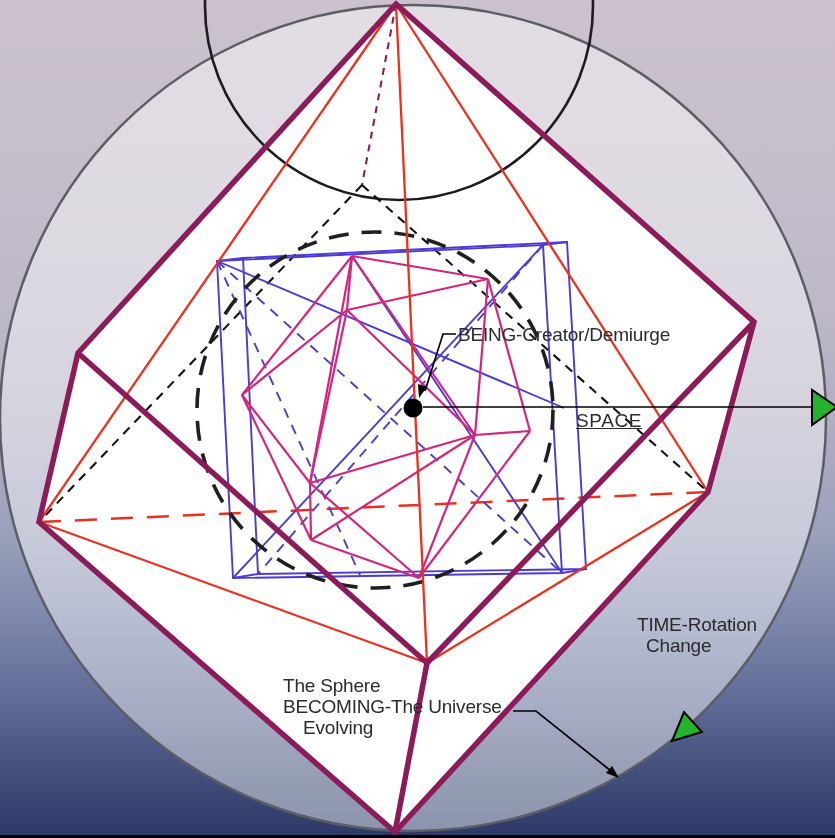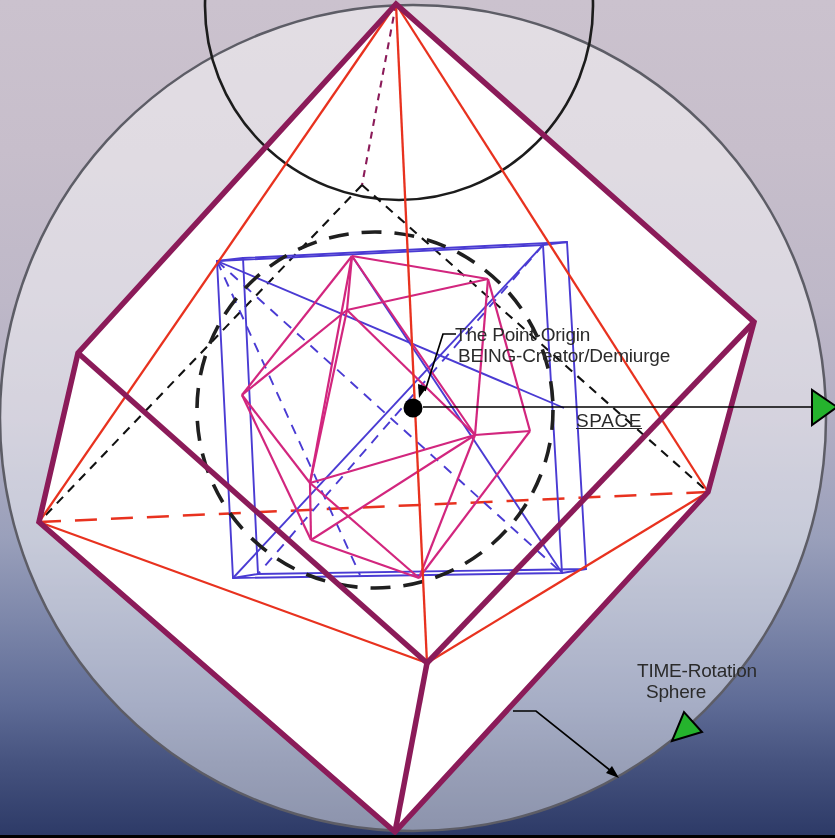--- a/index.html
+++ b/index.html
@@ -128,25 +128,29 @@
     <polygon class="green-arrow" points="672,741 702,732 684,712"></polygon>
 
     <polyline class="ink-line" points="456,334 443,334 425,391"></polyline>
     <polygon class="ink-fill" points="419,398 427,387 418,384"></polygon>
 
     <polyline class="ink-line" points="513,711 536,711 611,771"></polyline>
     <polygon class="ink-fill" points="619,778 606,773 612,766"></polygon>
   </svg>
 
   <div class="label" style="left:452px;top:324px;">
-    <span class="l2" style="padding-left:3px;">The Point-Origin</span>
     <span class="l2" style="padding-left:6px;">BEING-Creator/Demiurge</span>
   </div>
 
   <div class="label" style="left:576px;top:410px;letter-spacing:0.6px;text-decoration:underline;">SPACE</div>
 
-  <div class="label" style="left:637px;top:614px;margin-top:46px;">
+  <div class="label" style="left:637px;top:614px;">
     <span class="l2">TIME-Rotation</span>
-    <span class="l2" style="padding-left:9px;">Sphere</span>
+    <span class="l2" style="padding-left:9px;">Change</span>
   </div>
 
+  <div class="label" style="left:283px;top:675px;">
+    <span class="l2">The Sphere</span>
+    <span class="l2">BECOMING-The Universe</span>
+    <span class="l2" style="padding-left:20px;">Evolving</span>
+  </div>
 
 </div>
 
 </body></html>

